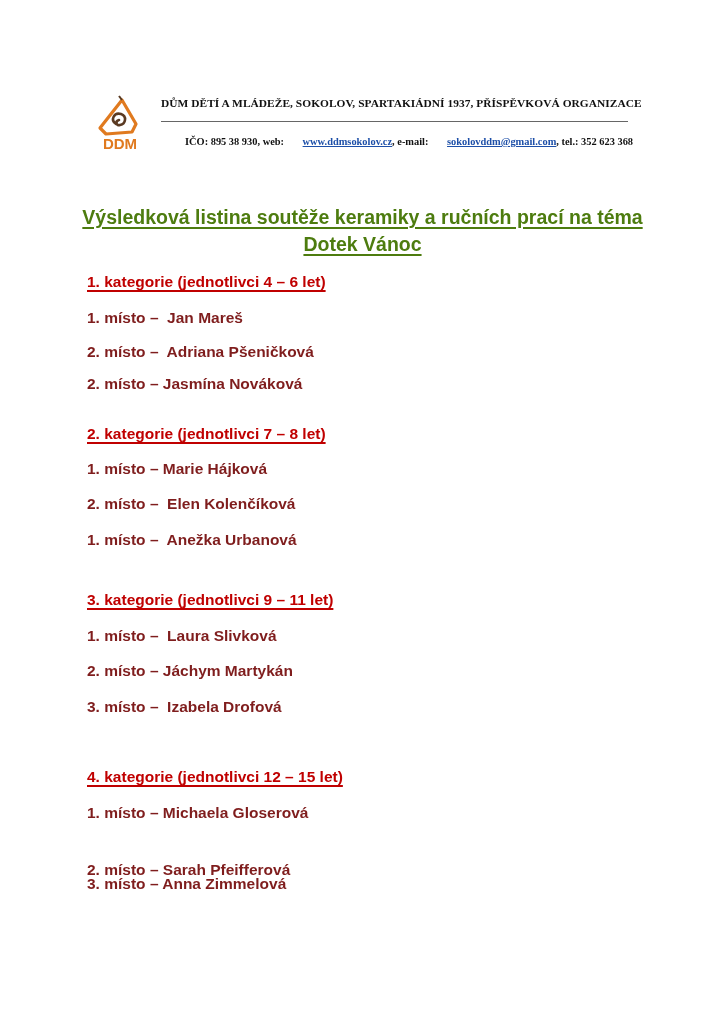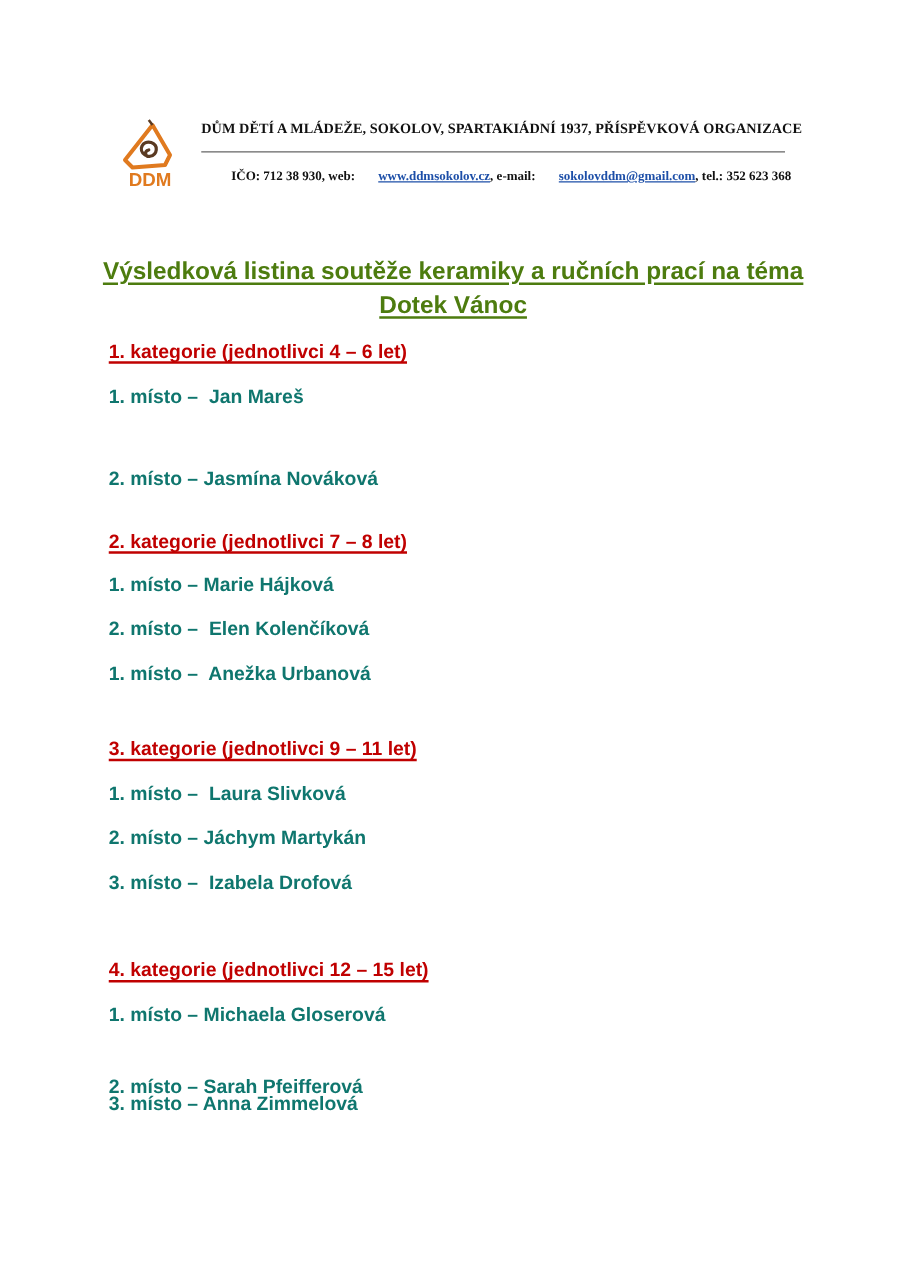--- a/index.html
+++ b/index.html
@@ -12,45 +12,46 @@
   .header-rule { position:absolute; left:161px; top:121px; width:467px; height:0; border-top:1.3px solid #666; }
   .contact { position:absolute; left:185px; top:136px; font-family:"Liberation Serif", serif; font-weight:bold; font-size:10.4px; color:#111; white-space:nowrap; }
   .contact a { color:#1d4fa8; text-decoration:underline;margin-left:16px; }
 
   
   .title { position:absolute; left:60px; width:605px; top:204px; text-align:center; color:#4d7c0f; font-weight:bold; font-size:19.5px; line-height:27px; }
   .title span { text-decoration:underline; text-decoration-thickness:1.5px; text-underline-offset:3px; }
 
   
   .cat-head { position:absolute; left:87px; color:#c00000; font-weight:bold; font-size:15.5px; white-space:nowrap; text-decoration:underline; text-decoration-thickness:1.5px; text-underline-offset:3px; }
-  .place { position:absolute; left:87px; color:#0f766e; font-weight:bold; font-size:15.5px; white-space:pre; }
+  .place { position:absolute; left:87px; color:#7f1d1d; font-weight:bold; font-size:15.5px; white-space:pre; }
 </style>
 </head>
 <body>
 
 <div class="page">
 
   <svg class="logo" viewBox="0 0 56 58">
     <path d="M8 34 L30 6 L44 30 L40 38 L14 40 Z" fill="none" stroke="#e07a1f" stroke-width="3.2" stroke-linejoin="round"></path>
     <path d="M30 6 L27 2" stroke="#5a3a22" stroke-width="2"></path>
     <path d="M24 30 C18 26 22 18 29 20 C35 22 34 30 28 31 C24 32 23 27 27 26" fill="none" stroke="#5a3a22" stroke-width="2.6" stroke-linecap="round"></path>
     <text x="28" y="55" text-anchor="middle" font-family="Liberation Sans, sans-serif" font-weight="bold" font-size="15" fill="#e07a1f">DDM</text>
   </svg>
 
   <div class="org-name">DŮM DĚTÍ A MLÁDEŽE, SOKOLOV, SPARTAKIÁDNÍ 1937, PŘÍSPĚVKOVÁ ORGANIZACE</div>
   <div class="header-rule"></div>
-  <div class="contact"><span>IČO: 712 38 930, web: </span><a>www.ddmsokolov.cz</a><span>, e-mail: </span><a>sokolovddm@gmail.com</a><span>, tel.: 352 623 368</span></div>
+  <div class="contact"><span>IČO: 895 38 930, web: </span><a>www.ddmsokolov.cz</a><span>, e-mail: </span><a>sokolovddm@gmail.com</a><span>, tel.: 352 623 368</span></div>
 
   <div class="title">
     <span>Výsledková listina soutěže keramiky a ručních prací na téma</span><br>
     <span>Dotek Vánoc</span>
   </div>
 
   <div class="cat-head" style="top:273px">1. kategorie (jednotlivci 4 – 6 let)</div>
   <div class="place" style="top:309px">1. místo –  Jan Mareš</div>
+  <div class="place" style="top:343px">2. místo –  Adriana Pšeničková</div>
   <div class="place" style="top:375px">2. místo – Jasmína Nováková</div>
 
   <div class="cat-head" style="top:425px">2. kategorie (jednotlivci 7 – 8 let)</div>
   <div class="place" style="top:460px">1. místo – Marie Hájková</div>
   <div class="place" style="top:495px">2. místo –  Elen Kolenčíková</div>
   <div class="place" style="top:531px">1. místo –  Anežka Urbanová</div>
 
   <div class="cat-head" style="top:591px">3. kategorie (jednotlivci 9 – 11 let)</div>
   <div class="place" style="top:627px">1. místo –  Laura Slivková</div>
   <div class="place" style="top:662px">2. místo – Jáchym Martykán</div>

